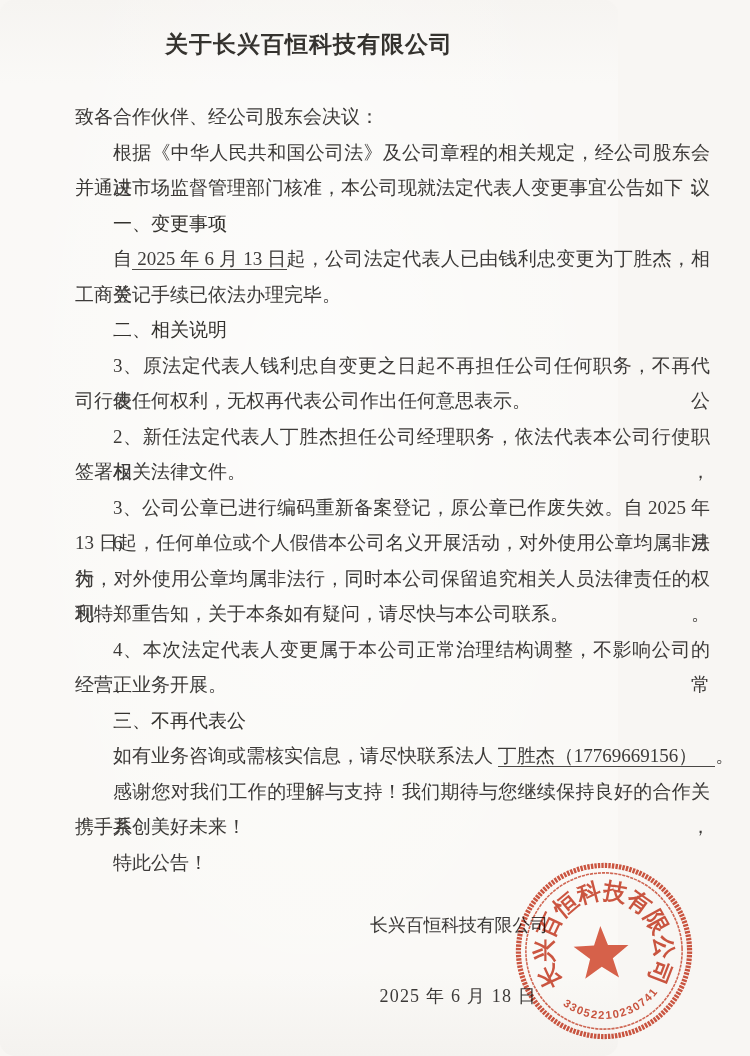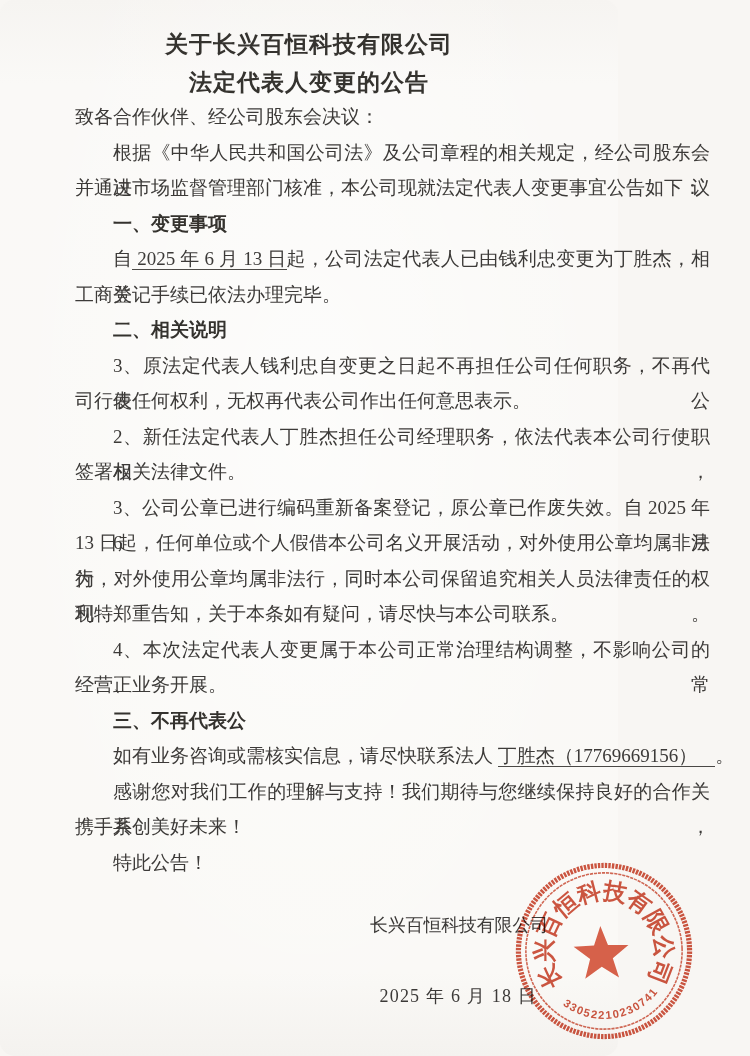--- a/index.html
+++ b/index.html
@@ -16,21 +16,21 @@
     color:var(--ink,#3c3a38);
     border-radius:15px;
   }
   .title-block { position:absolute; top:26px; left:0; right:0; text-align:center; }
   .title-line { font-size:23px; font-weight:bold; line-height:38px; letter-spacing:1px; color:#35332f; }
   .body-block { position:absolute; top:99px; left:75px; width:635px; }
   .line { font-size:19px; line-height:35.5px; height:35.5px; white-space:nowrap; overflow:visible; }
   .line.fill { text-align:justify; text-align-last:justify; white-space:normal; }
   .indent { text-indent:2em; }
   .line.fill.indent { text-indent:0; padding-left:2em; }
-  .heading { font-weight:bold; color:#34322e; }
+  .heading { font-weight:normal; color:#34322e; }
   .u { border-bottom:1.4px solid #4a4845;margin-top:42px; }
   .u.pad { padding-right:18px; }
   .signature-company { position:absolute; top:913px; right:70px; font-size:18px; letter-spacing:-0.2px; }
   .signature-date { position:absolute; top:984px; right:81px; font-size:18px; letter-spacing:1.2px; }
   .seal { position:absolute; left:511px; top:858px; width:186px; height:186px;
           mix-blend-mode:multiply; opacity:.93; transform:rotate(-2deg); }
   .seal-outer { fill:none; stroke:var(--seal,#cc4a33); stroke-width:5.6; stroke-dasharray:2.6 1.2; }
   .seal-inner { fill:none; stroke:var(--seal,#cc4a33); stroke-width:1.7; stroke-dasharray:3.4 1; opacity:.9; }
   .seal-ring-text { font-size:25px; font-weight:bold; letter-spacing:-0.5px;
                     fill:var(--seal,#cc4a33); font-family:"Liberation Serif","DejaVu Serif",serif; }
@@ -38,21 +38,20 @@
   .seal-code { font-size:12px; letter-spacing:1.6px; font-weight:bold;
                fill:var(--seal,#cc4a33); font-family:"Liberation Sans","DejaVu Sans",sans-serif; }
 </style>
 </head>
 <body>
 
 <div class="sheet">
 
   <div class="title-block">
     <div class="title-line">关于长兴百恒科技有限公司</div>
-    <div class="title-line">法定代表人变更的公告</div>
   </div>
 
   <div class="body-block">
     <div class="line">致各合作伙伴、经公司股东会决议：</div>
     <div class="line fill indent">根据《中华人民共和国公司法》及公司章程的相关规定，经公司股东会决议</div>
     <div class="line">并通过市场监督管理部门核准，本公司现就法定代表人变更事宜公告如下：</div>
     <div class="line heading indent">一、变更事项</div>
     <div class="line fill indent"><span>自</span><span class="u"> 2025 年 6 月 13 日</span><span>起，公司法定代表人已由钱利忠变更为丁胜杰，相关</span></div>
     <div class="line">工商登记手续已依法办理完毕。</div>
     <div class="line heading indent">二、相关说明</div>

